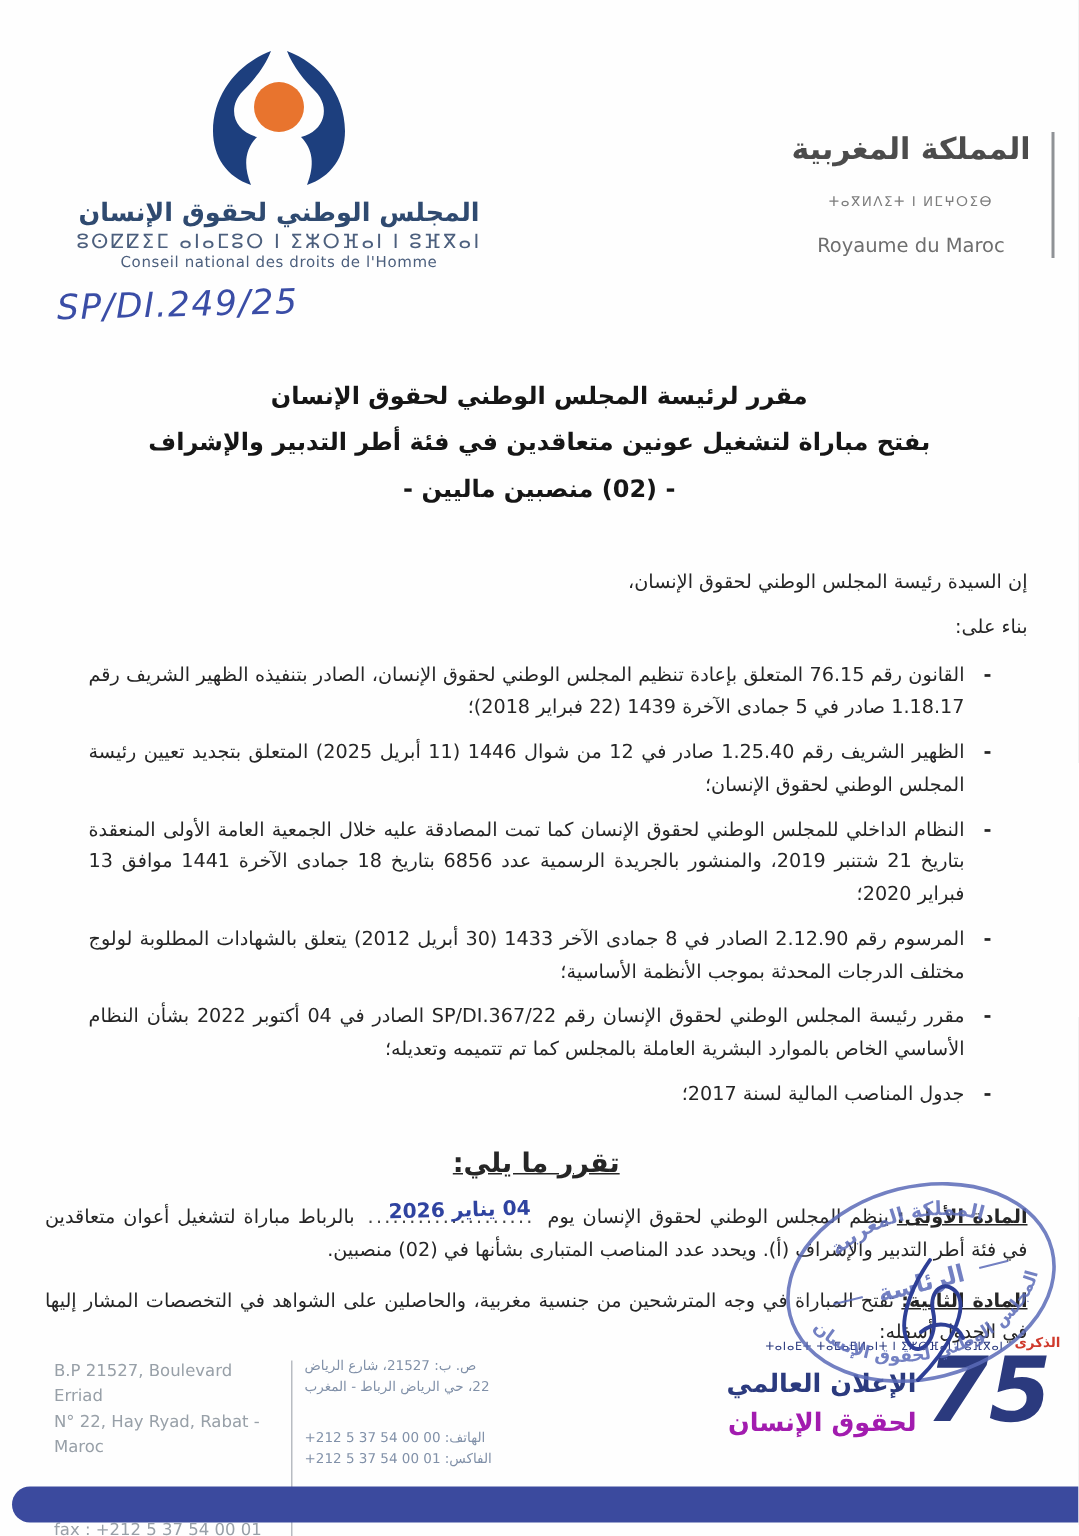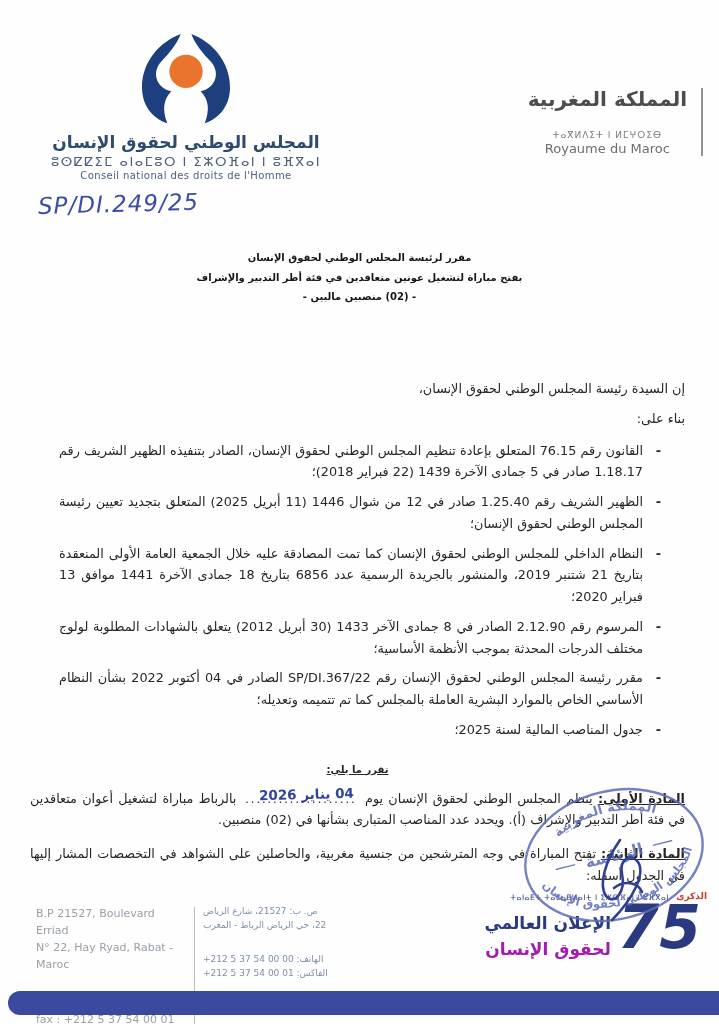--- a/index.html
+++ b/index.html
@@ -14,34 +14,34 @@
   .cndh-ar{font-size:17px;font-weight:bold;color:#2f4a70;margin-top:2px;direction:rtl;}
   .cndh-tif{font-size:13px;color:#4c5f7d;letter-spacing:1.5px;margin-top:2px;}
   .cndh-fr{font-size:10px;color:#4c5f7d;letter-spacing:.4px;margin-top:1px;}
   .ref{font-size:23px;color:#3a4da6;font-style:italic;text-align:left;margin:8px 0 0 2px;
        transform:rotate(-1.5deg);letter-spacing:1px;}
   
   .kingdom{position:absolute;right:16px;top:88px;text-align:center;
            padding-right:14px;border-right:2px solid #8f9296;}
   .k-ar{font-size:20px;font-weight:bold;color:#4c4c4c;line-height:1.15;direction:rtl;}
   .k-tif{font-size:9px;color:#7d7d7d;letter-spacing:1px;margin-top:19px;}
-  .k-fr{font-size:13px;color:#6e6e6e;margin-top:1px;}
+  .k-fr{font-size:13px;color:#6e6e6e;margin-top:17px;}
   
   .title{position:absolute;top:248px;left:0;right:0;text-align:center;direction:rtl;
-         font-weight:bold;color:#161616;font-size:10px;line-height:1.95;}
+         font-weight:bold;color:#161616;font-size:16px;line-height:1.95;}
   
   .body{position:absolute;top:378px;right:34px;left:30px;direction:rtl;
         font-size:12.8px;color:#262626;line-height:1.7;text-align:right;}
   .intro{margin:0;}
   .basis{margin:8px 0 10px;}
   ul.considerations{list-style:none;margin:0;padding:0 24px 0 0;}
   ul.considerations li{position:relative;padding-right:18px;margin-bottom:8px;text-align:justify;margin-left:29px;}
   ul.considerations li::before{content:"-";position:absolute;right:0;top:0;font-weight:bold;}
   .decision{text-align:center;font-weight:bold;text-decoration:underline;
-            margin:20px 0 10px;font-size:10px;}
+            margin:20px 0 10px;font-size:18px;}
   .article{margin:0 0 12px;text-align:justify;}
   .article-label{font-weight:bold;text-decoration:underline;}
   .date-slot{position:relative;display:inline-block;min-width:118px;text-align:center;}
   .dots{letter-spacing:1.5px;color:#444;}
   .date-stamp{position:absolute;right:6px;top:-5px;color:#2f43a0;font-weight:bold;
               font-size:13.5px;white-space:nowrap;transform:rotate(-1.5deg);}
   
   .stamp{position:absolute;left:518px;top:784px;width:192px;height:142px;
          transform:rotate(-14deg);opacity:.85;z-index:5;}
   .signature{position:absolute;left:580px;top:836px;width:82px;height:86px;z-index:6;}
@@ -99,21 +99,21 @@
   <div class="body">
     <p class="intro">إن السيدة رئيسة المجلس الوطني لحقوق الإنسان،</p>
     <p class="basis">بناء على:</p>
 
     <ul class="considerations">
       <li>القانون رقم 76.15 المتعلق بإعادة تنظيم المجلس الوطني لحقوق الإنسان، الصادر بتنفيذه الظهير الشريف رقم 1.18.17 صادر في 5 جمادى الآخرة 1439 (22 فبراير 2018)؛</li>
       <li>الظهير الشريف رقم 1.25.40 صادر في 12 من شوال 1446 (11 أبريل 2025) المتعلق بتجديد تعيين رئيسة المجلس الوطني لحقوق الإنسان؛</li>
       <li>النظام الداخلي للمجلس الوطني لحقوق الإنسان كما تمت المصادقة عليه خلال الجمعية العامة الأولى المنعقدة بتاريخ 21 شتنبر 2019، والمنشور بالجريدة الرسمية عدد 6856 بتاريخ 18 جمادى الآخرة 1441 موافق 13 فبراير 2020؛</li>
       <li>المرسوم رقم 2.12.90 الصادر في 8 جمادى الآخر 1433 (30 أبريل 2012) يتعلق بالشهادات المطلوبة لولوج مختلف الدرجات المحدثة بموجب الأنظمة الأساسية؛</li>
       <li>مقرر رئيسة المجلس الوطني لحقوق الإنسان رقم SP/DI.367/22 الصادر في 04 أكتوبر 2022 بشأن النظام الأساسي الخاص بالموارد البشرية العاملة بالمجلس كما تم تتميمه وتعديله؛</li>
-      <li>جدول المناصب المالية لسنة 2025؛</li>
+      <li>جدول المناصب المالية لسنة 2017؛</li>
     </ul>
 
     <p class="decision">تقرر ما يلي:</p>
 
     <p class="article">
       <span class="article-label">المادة الأولى:</span>
       <span>ينظم المجلس الوطني لحقوق الإنسان يوم</span>
       <span class="date-slot"><span class="dots">....................</span><span class="date-stamp">04 يناير 2026</span></span>
       <span>بالرباط مباراة لتشغيل أعوان متعاقدين في فئة أطر التدبير والإشراف (أ). ويحدد عدد المناصب المتبارى بشأنها في (02) منصبين.</span>
     </p>

